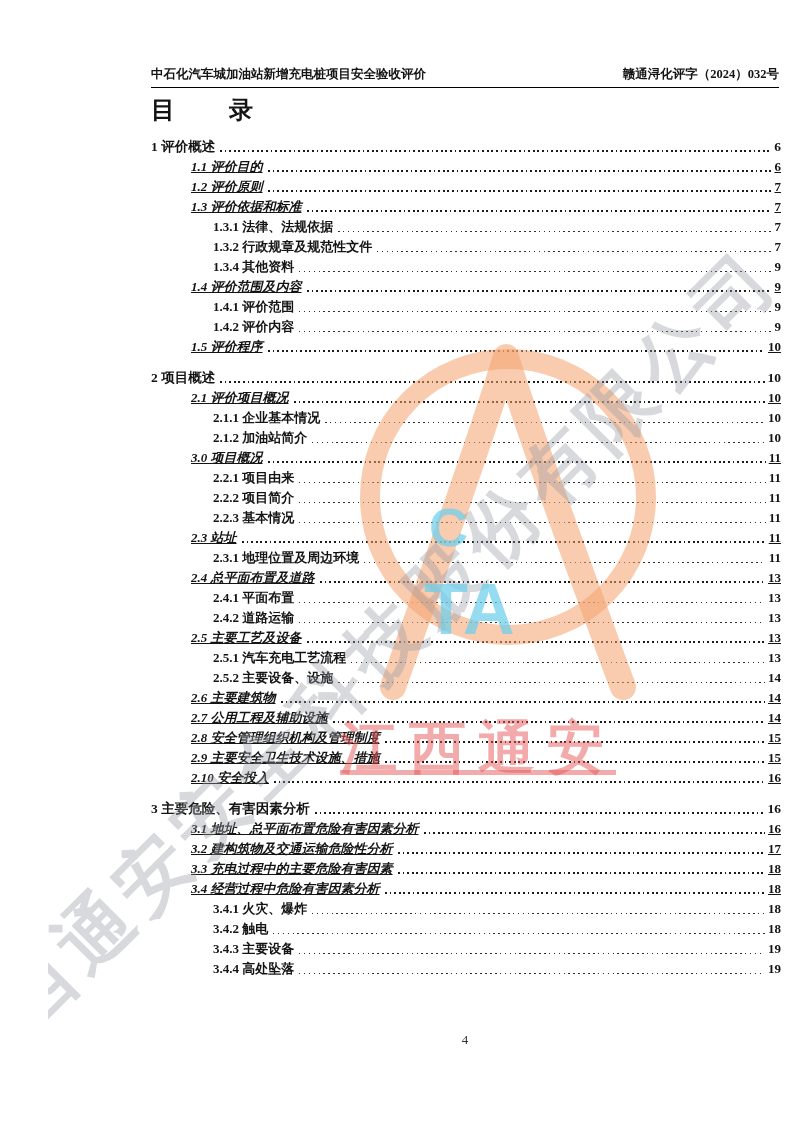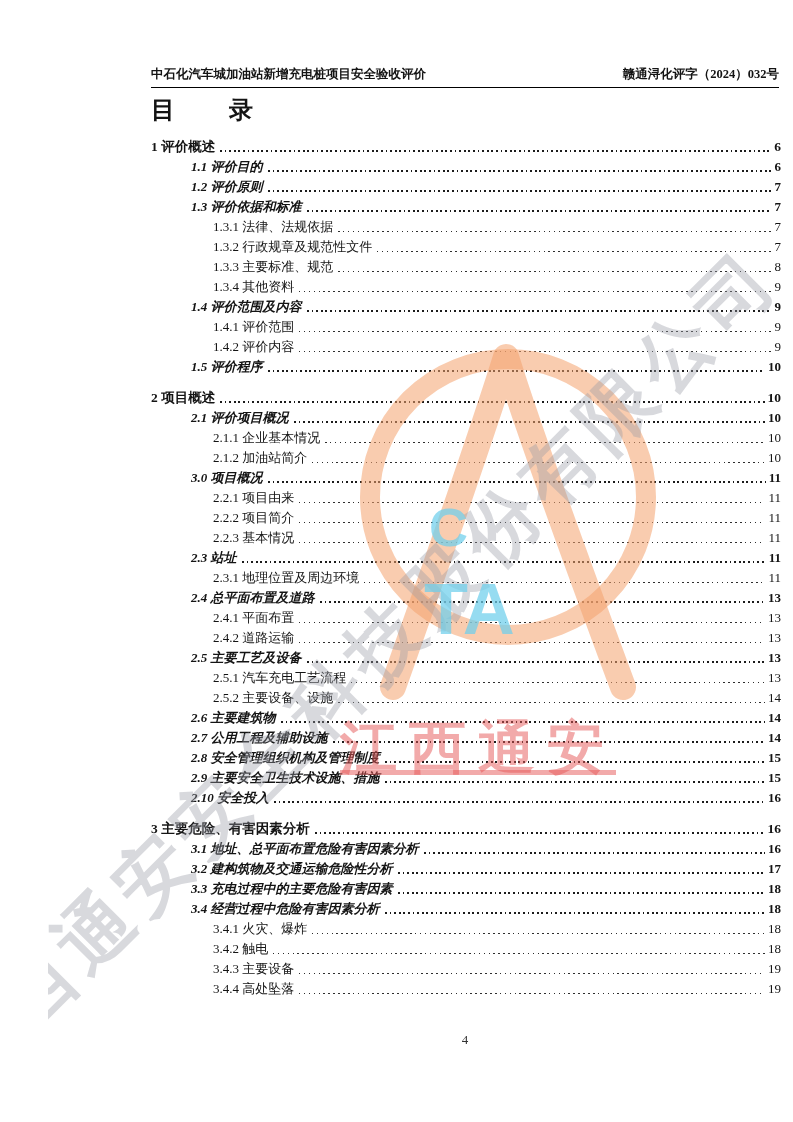--- a/index.html
+++ b/index.html
@@ -20,24 +20,24 @@
   
   .title{
     position:absolute;left:103px;right:62px;top:94px;margin:0;
     text-align:left;font-size:24px;font-weight:700;letter-spacing:2px;
   }
   
   .toc{position:absolute;left:103px;right:60px;top:136px;}
   .row{display:flex;align-items:flex-end;height:20px;font-size:13px;line-height:18px;}
   .row.gap{margin-top:11px;}
   .lv1{font-weight:700;font-size:13.5px;}
-  .lv2{font-weight:700;}
+  .lv2{font-weight:700;text-decoration:underline;}
   .lv2 .lab{font-style:italic;}
   .lv2{padding-left:40px;}
-  .lv3{padding-left:62px;font-weight:400;}
+  .lv3{padding-left:62px;font-weight:700;}
   .lab{white-space:nowrap;}
   .leader{
     flex:1;height:2px;margin:0 3px 4px 5px;
     background-image:repeating-linear-gradient(to right,#1c1c1c 0 1.8px,transparent 1.8px 4.6px);
   }
   .lv3 .leader{
     height:1.5px;margin-bottom:4px;
     background-image:repeating-linear-gradient(to right,#2e2e2e 0 1.5px,transparent 1.5px 4.9px);
   }
   .pg{white-space:nowrap;}
@@ -109,25 +109,20 @@
         </div>
         <div class="row lv3">
           <span class="lab">1.3.1 法律、法规依据</span>
           <span class="leader"></span>
           <span class="pg">7</span>
         </div>
         <div class="row lv3">
           <span class="lab">1.3.2 行政规章及规范性文件</span>
           <span class="leader"></span>
           <span class="pg">7</span>
-        </div>
-        <div class="row lv3">
-          <span class="lab">1.3.3 主要标准、规范</span>
-          <span class="leader"></span>
-          <span class="pg">8</span>
         </div>
         <div class="row lv3">
           <span class="lab">1.3.4 其他资料</span>
           <span class="leader"></span>
           <span class="pg">9</span>
         </div>
         <div class="row lv2">
           <span class="lab">1.4 评价范围及内容</span>
           <span class="leader"></span>
           <span class="pg">9</span>

